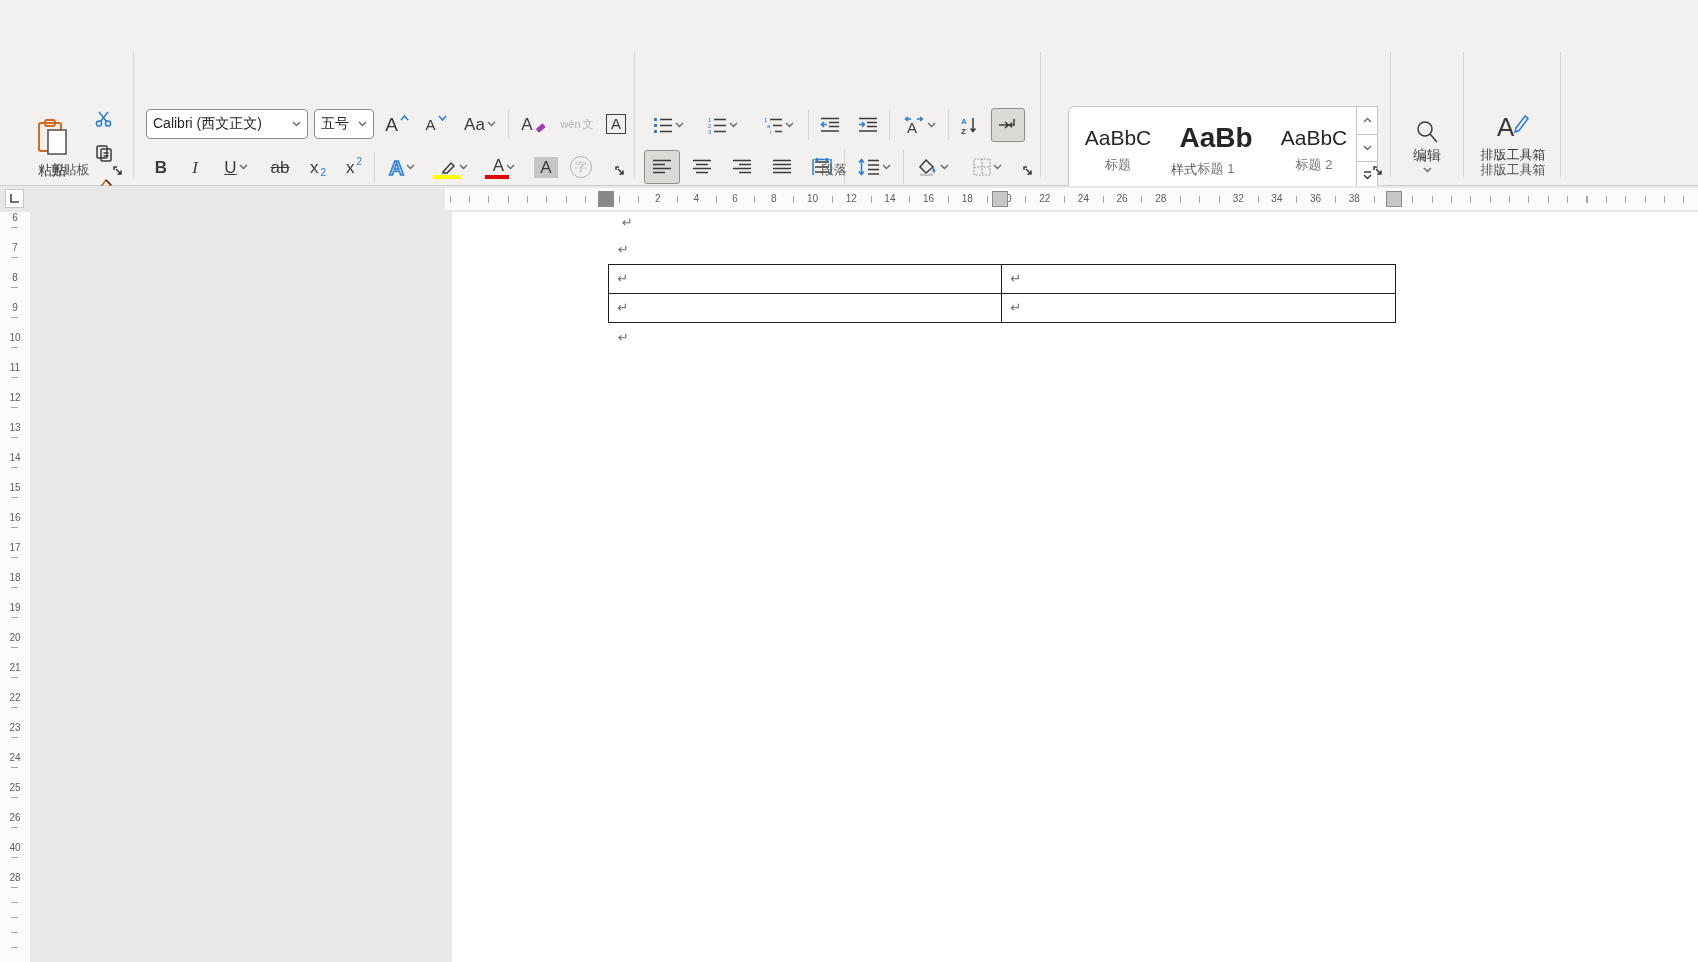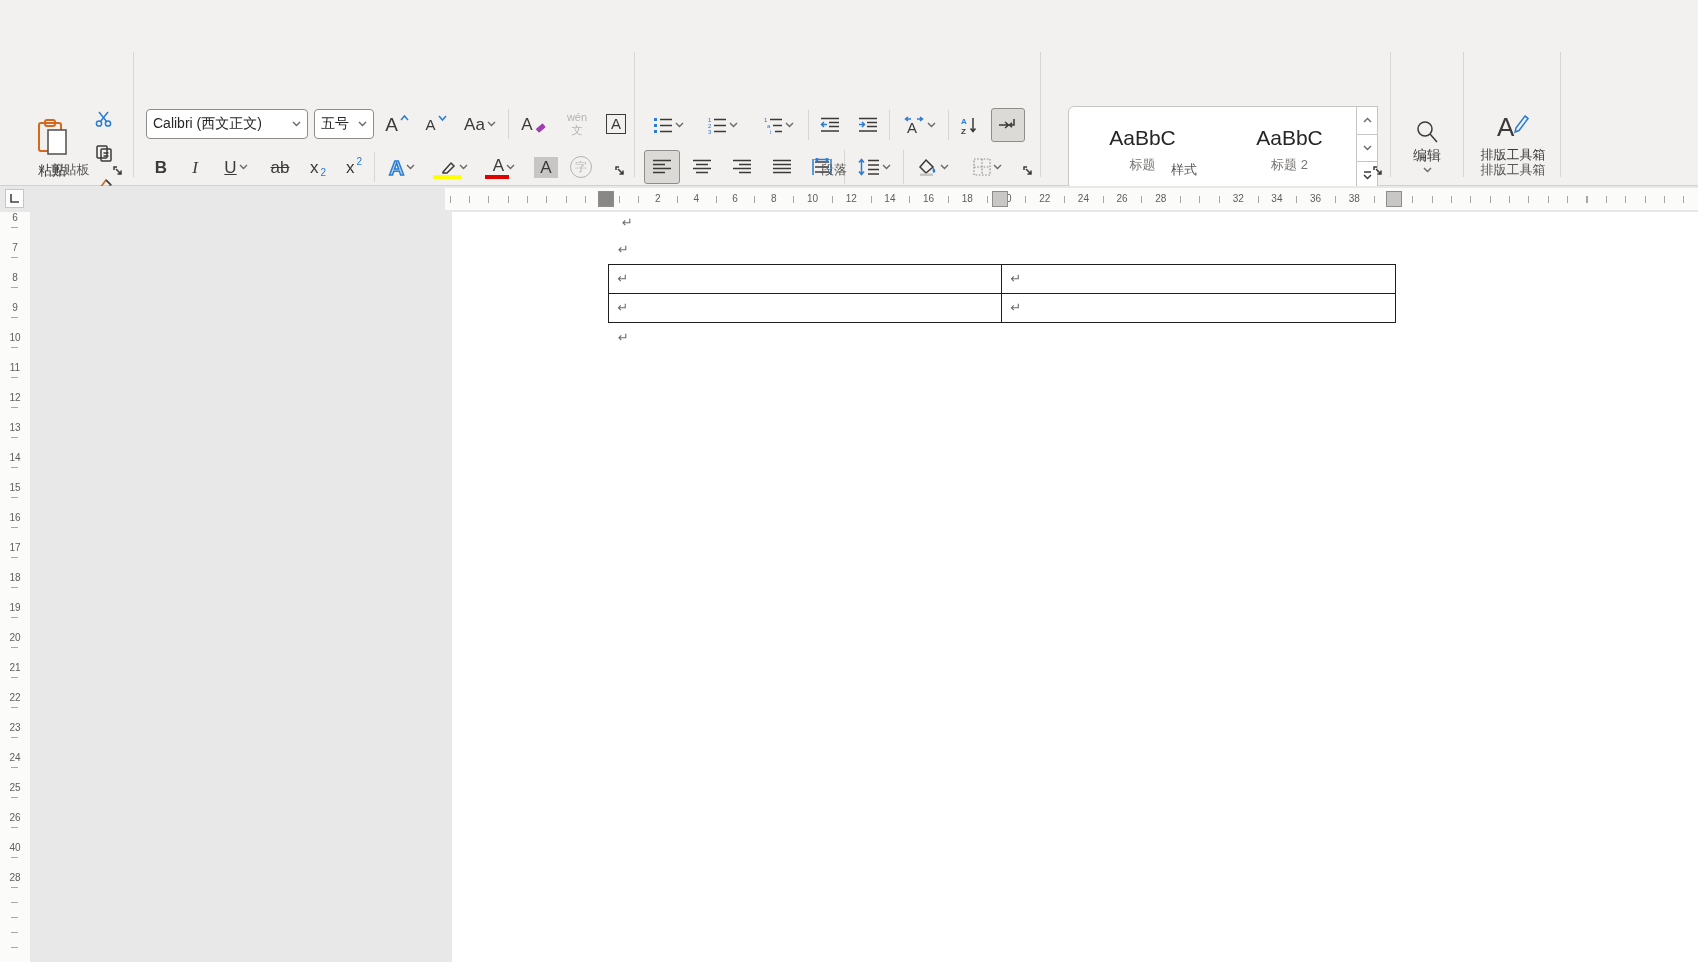--- a/index.html
+++ b/index.html
@@ -185,21 +185,21 @@
             <path d="M1 1 L4.5 4.5 L8 1"></path>
           </svg>
       </div>
       <div style="width:1px;height:30px;background:#d8d6d3"></div>
       <div class="btn" style="width:38px;height:28px">
         <span class="glyph">A</span>
         <svg class="ic" width="12" height="12" viewBox="0 0 12 12" style="margin-top:8px">
           <rect x="1" y="4" width="9" height="5" rx="1" transform="rotate(-40 5 6)" fill="#a33bb5"></rect>
         </svg>
       </div>
-      <div class="btn disabled" style="width:36px;height:32px;flex-direction:column;line-height:1">
+      <div class="btn disabled" style="width:36px;height:32px;flex-direction:row;line-height:1">
         <span style="font-size:11px">wén</span>
         <span style="font-size:11px">文</span>
       </div>
       <div class="btn" style="width:30px;height:28px">
         <span style="border:1.6px solid #3b3a39;font-size:15px;padding:0 4px;line-height:18px">A</span>
       </div>
     </div>
 
     <div class="rowflex" style="left:146px;top:106px;gap:4px">
       <div class="btn" style="width:30px;height:30px">
@@ -396,20 +396,24 @@
     <div class="launcher" style="left:1022px">
       <svg class="ic" width="12" height="12" viewBox="0 0 12 12">
           <path d="M2 5 V2 H5 M4 4 L9 9 M9 5.5 V9 H5.5" class="k" stroke-width="1.2"></path>
         </svg>
     </div>
 
     <div class="gallery">
         <div class="style-item">
           <div class="style-prev">AaBbC</div>
           <div class="style-name">标题</div>
+        </div>
+        <div class="style-item">
+          <div class="style-prev big">AaBb</div>
+          <div class="style-name">标题 1</div>
         </div>
         <div class="style-item">
           <div class="style-prev">AaBbC</div>
           <div class="style-name">标题 2</div>
         </div>
       </div>
     <div class="gscroll">
       <div class="btn">
         <svg class="chev" style="transform:rotate(180deg)">
             <path d="M1 1 L4.5 4.5 L8 1"></path>

